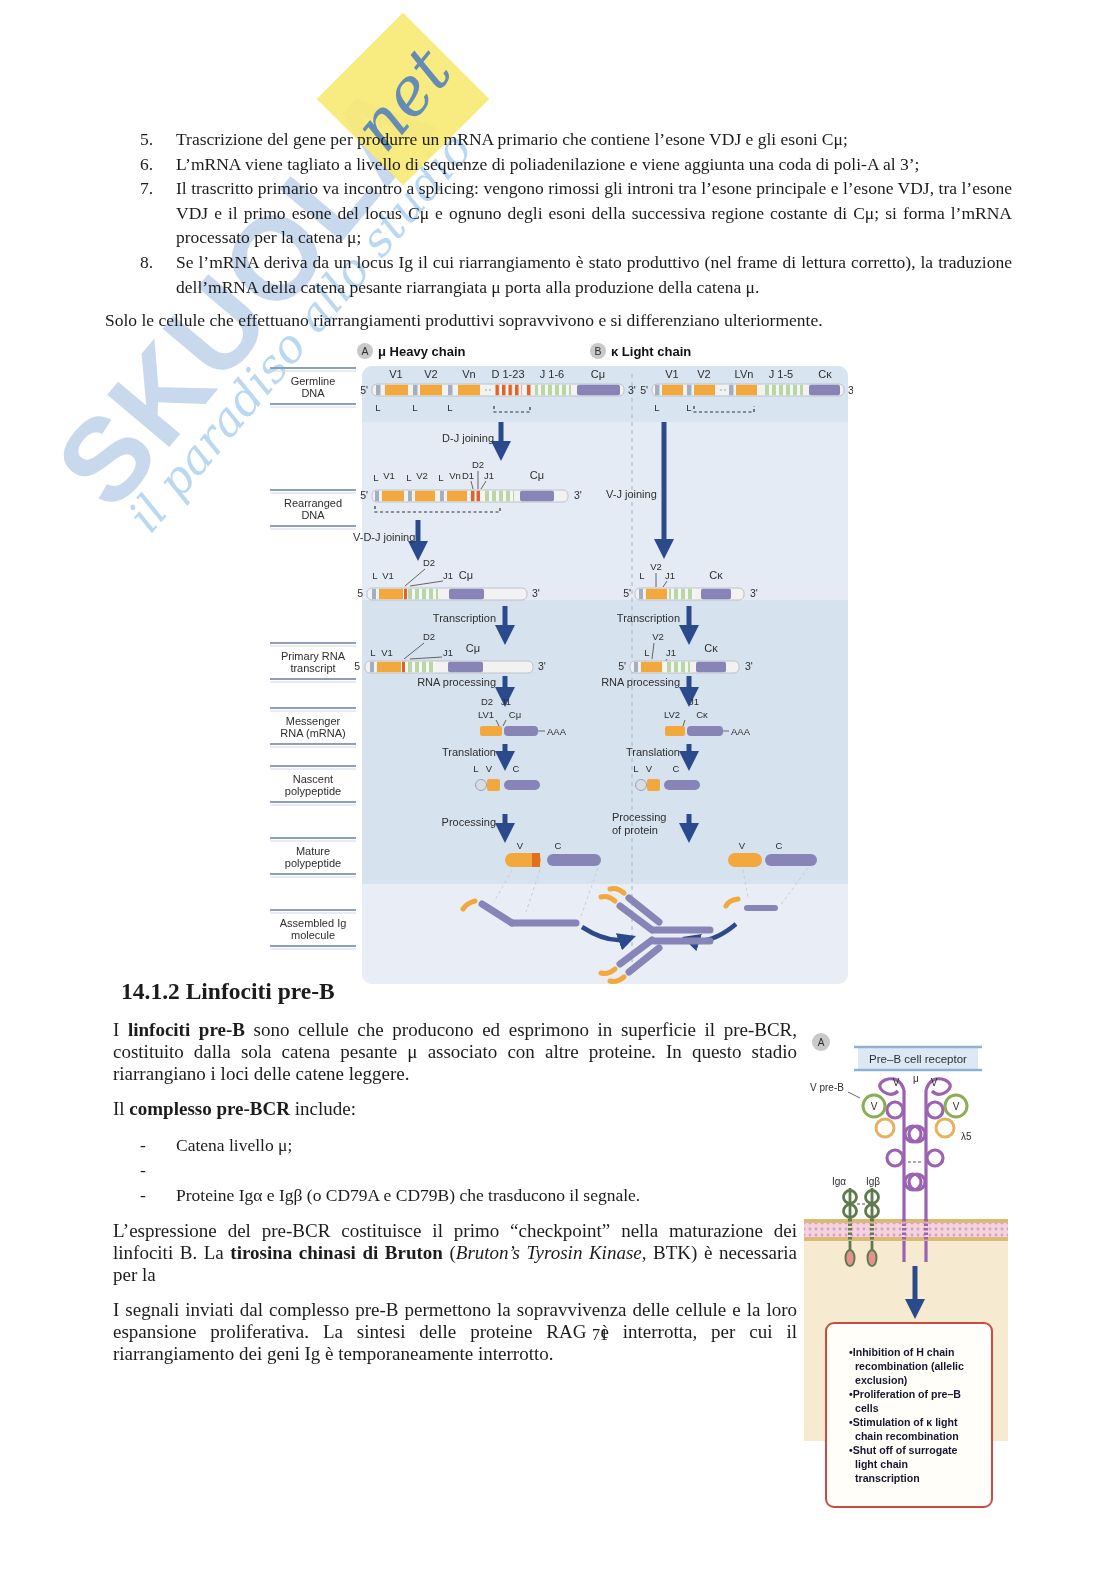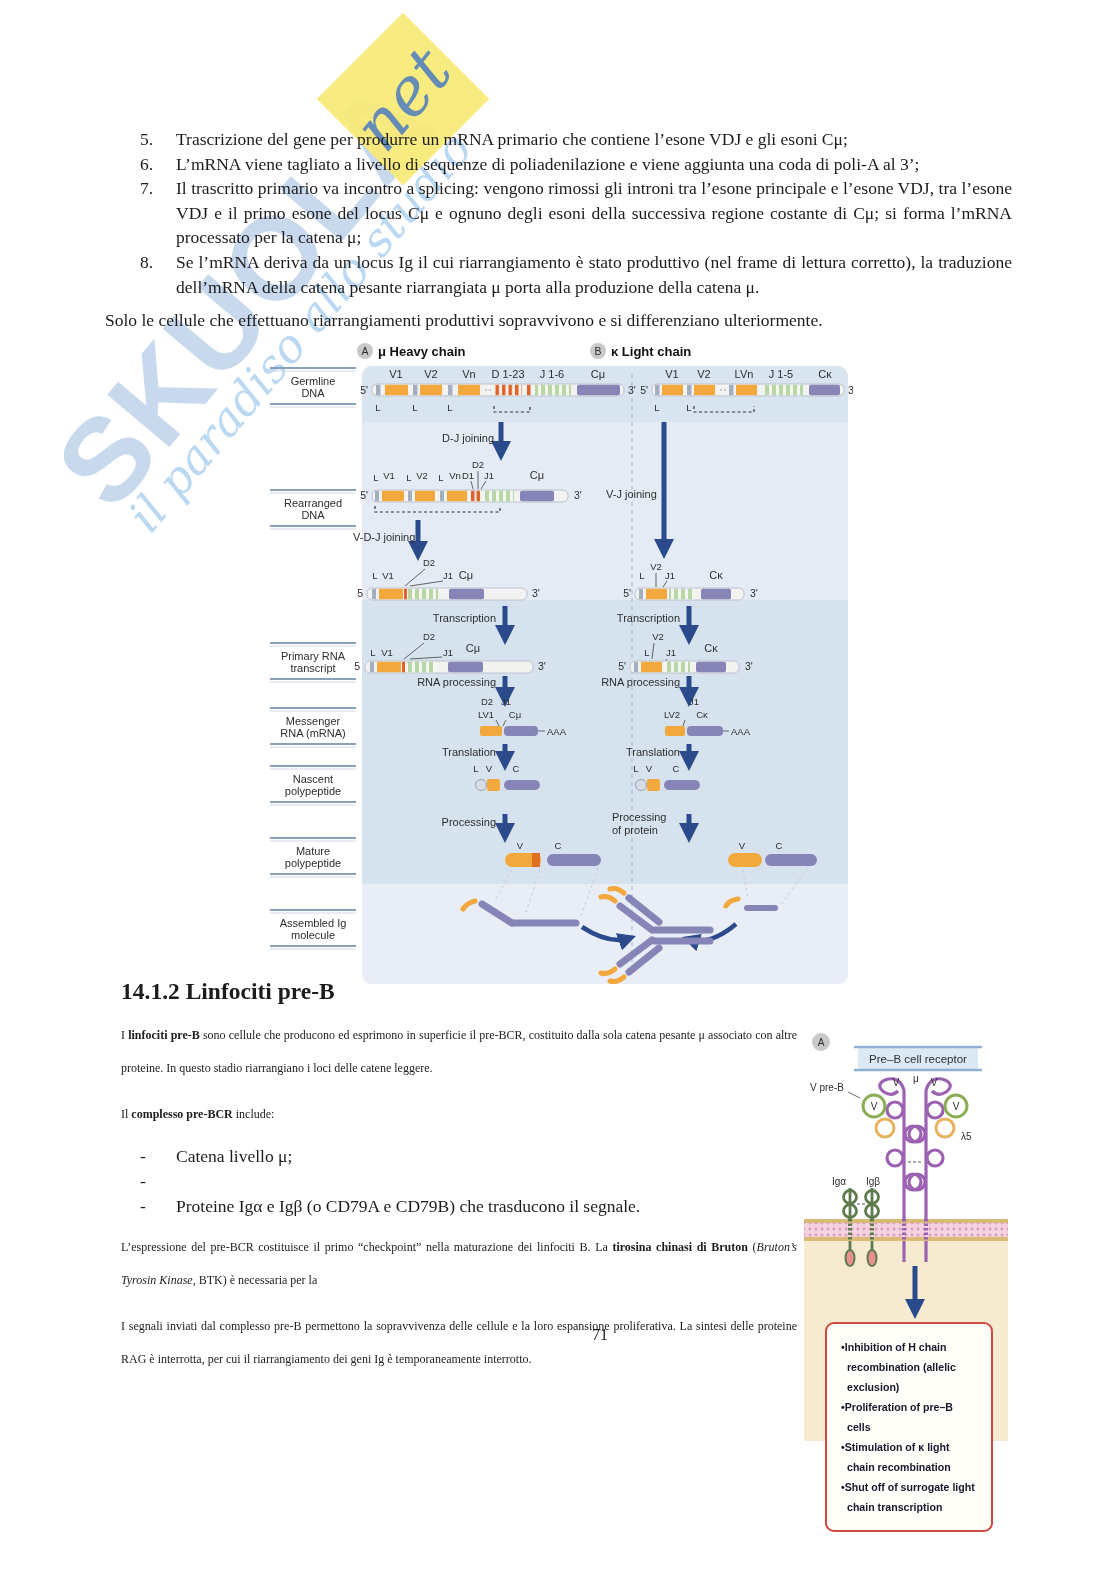--- a/index.html
+++ b/index.html
@@ -29,29 +29,29 @@
   .li .num{width:36px;flex:0 0 36px;}
   .li .txt{flex:1;text-align:justify;}
   #intro{position:absolute;left:105px;top:308px;width:907px;font-size:17.5px;line-height:24.6px;}
 
   
   #fig1{position:absolute;left:268px;top:338px;width:585px;height:650px;}
   
   #fig2{position:absolute;left:796px;top:1022px;width:220px;height:430px;}
   #outcomes{position:absolute;left:825px;top:1322px;width:168px;min-height:110px;background:#fffef9;
     border:2px solid #cd4a42;border-radius:9px;padding:5px 4px 5px 6px;box-sizing:border-box;}
-  #outcomes ul{margin:8px;padding:0;list-style:none;font-family:"Liberation Sans",sans-serif;
-    font-weight:bold;font-size:10.6px;line-height:20px;color:#17172e;}
+  #outcomes ul{margin:16px;padding:0;list-style:none;font-family:"Liberation Sans",sans-serif;
+    font-weight:bold;font-size:10.6px;line-height:14px;color:#17172e;}
   #outcomes li{text-indent:-6px;padding-left:6px;}
   #outcomes li::before{content:"\2022";}
 
   
   #maincol{position:absolute;left:105px;top:978px;width:692px;}
   #maincol h1{font-size:23.5px;margin:0 0 14px 16px;font-weight:bold;}
-  #maincol p{font-size:12px;line-height:33px;text-align:justify;margin:0 0 13px 16px;}
+  #maincol p{font-size:19px;line-height:22px;text-align:justify;margin:0 0 13px 8px;}
   .bullets{margin:0 0 13px 0;}
   .bullet{display:flex;font-size:17.5px;line-height:24.8px;}
   .bullet .dash{width:36px;flex:0 0 36px;padding-left:35px;box-sizing:content-box;}
   .bullet .btxt{flex:1;text-align:justify;}
 
   #pagenum{position:absolute;left:508px;top:1326px;width:100px;text-align:right;font-size:16px;}
 
   
   text{font-family:"Liberation Sans",sans-serif;fill:#2e2e2e;}
   .t{font-size:10.5px;}

